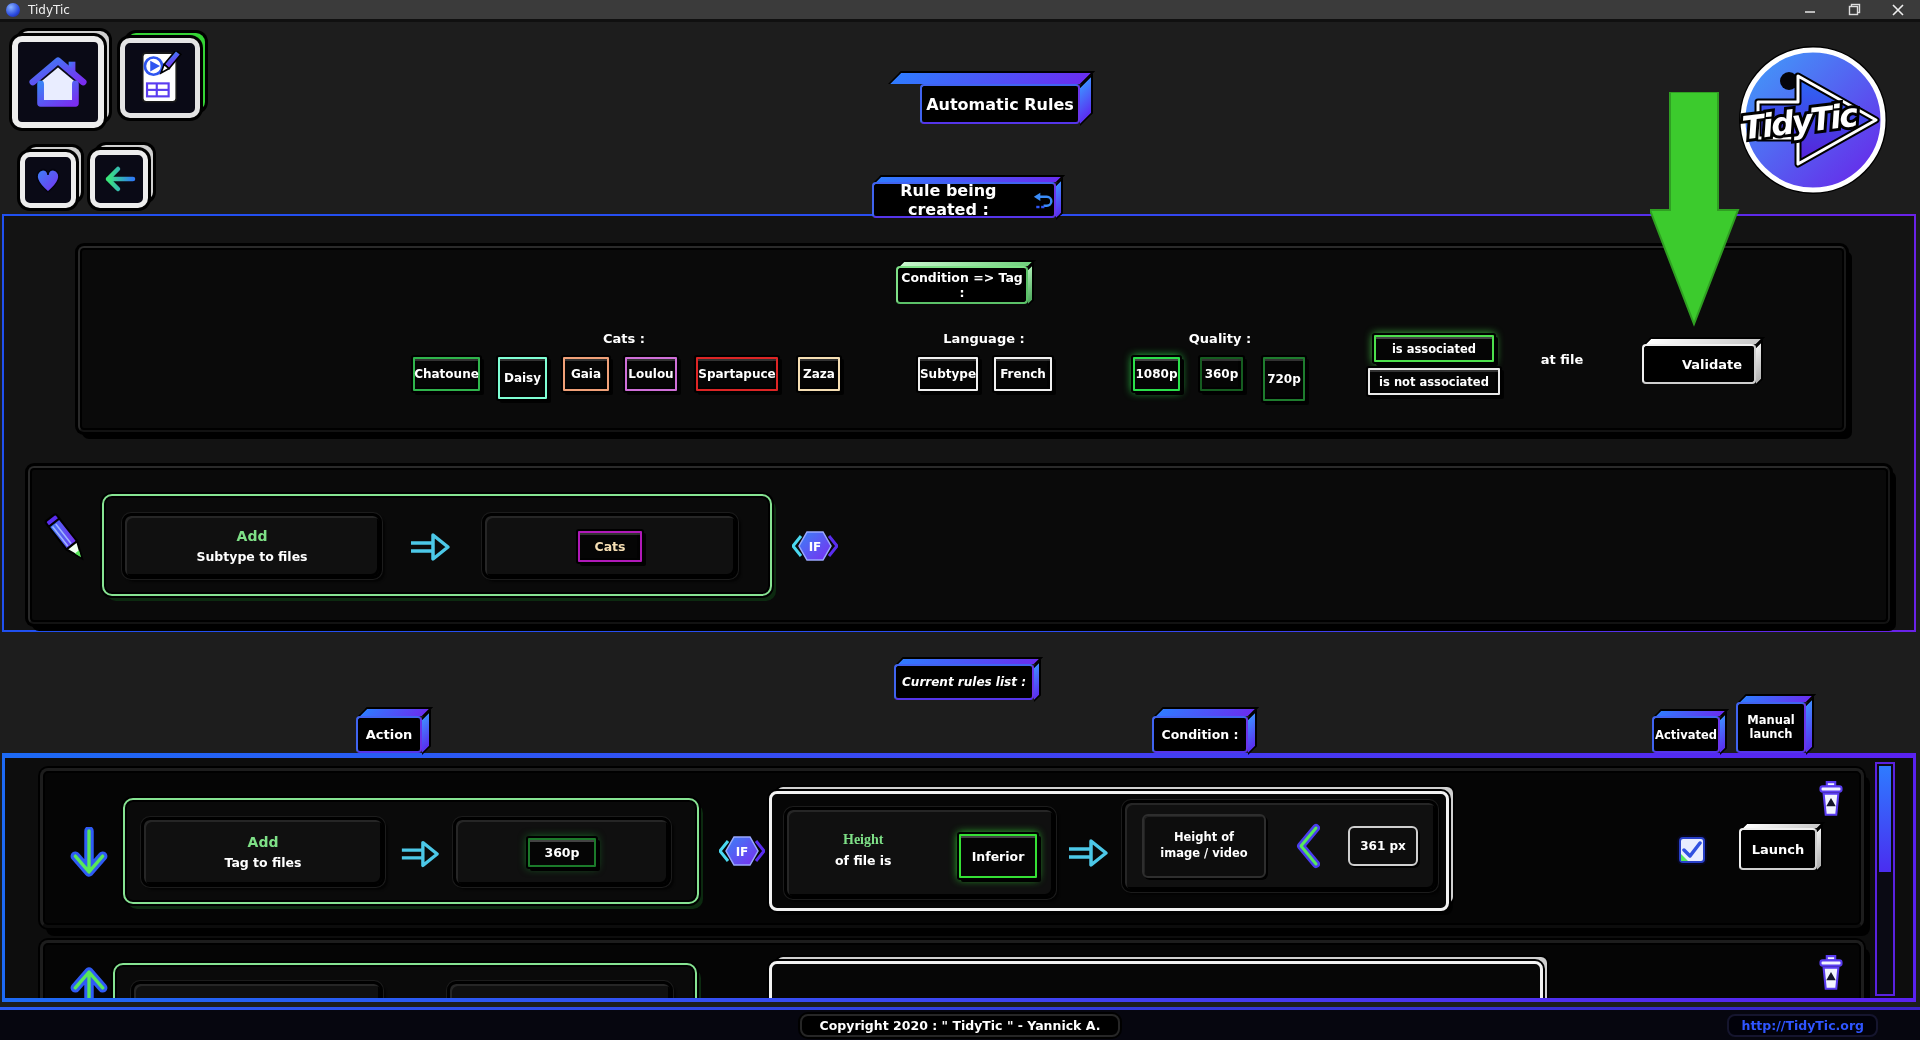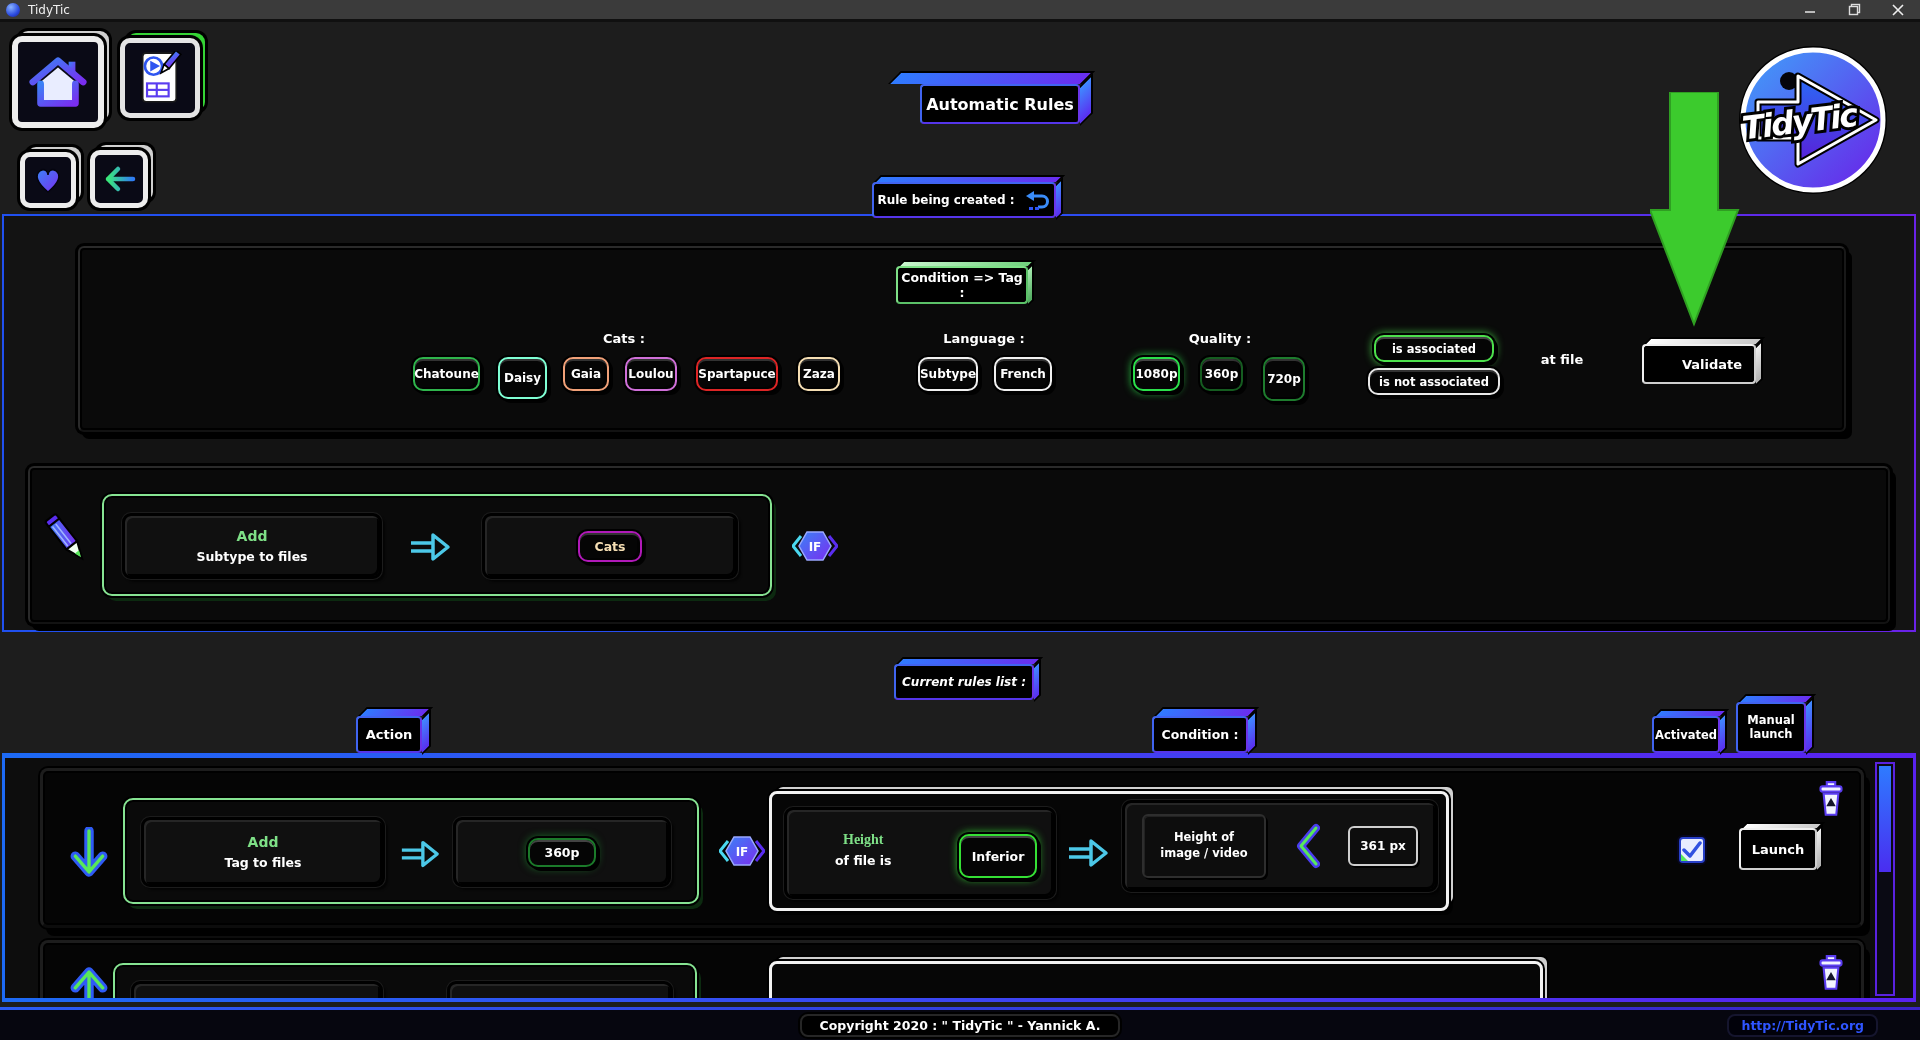--- a/index.html
+++ b/index.html
@@ -27,21 +27,21 @@
         align-items:center;justify-content:center;gap:8px;background:#000;
         border:2px solid var(--bc1,#4064f0);border-right-color:var(--bc2,#6a35ea);border-bottom-color:var(--bc2,#5535ea);
         border-radius:4px;color:#fff;font-weight:bold;text-align:center;}
   .kwhite{--ft:linear-gradient(90deg,#ffffff,#c8c8c8);--fs:linear-gradient(180deg,#efefef,#b0b0b0);
           --bc1:#f0f0f0;--bc2:#cfcfcf;}
   .kmint{--ft:linear-gradient(90deg,#c8f5cd,#6fd07c);--fs:linear-gradient(180deg,#a8ecb1,#4da95c);
          --bc1:#7ee087;--bc2:#5bc168;}
 
   
   .tag{position:absolute;display:flex;align-items:center;justify-content:center;box-sizing:border-box;
-       background:#050505;border:2px solid var(--c,#fff);border-radius:10px;color:var(--tc,#fff);
+       background:#050505;border:2px solid var(--c,#fff);border-radius:1px;color:var(--tc,#fff);
        font-weight:bold;font-size:12px;
        box-shadow:0 0 0 2px #000,3px 3px 0 1px rgba(0,0,0,.9),inset 0 2px 0 rgba(255,255,255,.18),inset -3px -2px 0 rgba(0,0,0,.55);}
   .tag.glow{box-shadow:0 0 0 2px #000,3px 3px 0 1px #000,0 0 9px 1px var(--c),inset 0 2px 0 rgba(255,255,255,.25);}
   .tag.static{position:static;}
 
   
   .bigpanel{position:absolute;box-sizing:border-box;border:2px solid;
        border-image:linear-gradient(90deg,#2050f0 0%,#2b4df2 55%,#6a22e8 100%) 1;background:#131313;}
   .frame{position:absolute;box-sizing:border-box;background:#0a0a0a;border:2px solid #2a2a2a;
        border-bottom-color:#121212;border-right-color:#181818;border-radius:6px;
@@ -185,21 +185,21 @@
     <svg width="36" height="32" viewBox="0 0 36 32">
       <path d="M32 16 H7 M17 6 L7 16 L17 26" fill="none" stroke="url(#lgGB)" stroke-width="4.5" stroke-linecap="round" stroke-linejoin="round"></path>
     </svg>
   </div>
 
   <div class="keycap" style="left:886px;top:84px;width:160px;height:40px;padding-left:34px;--d:13px;">
     <div class="kface" style="font-size:16px;">Automatic Rules</div>
   </div>
 
   <div class="keycap" style="left:872px;top:182px;width:184px;height:36px;--d:7px;z-index:6;">
-    <div class="kface" style="font-size:12px;gap:10px;">
+    <div class="kface" style="font-size:16px;gap:10px;">
       <span>Rule being created :</span>
       <svg width="26" height="21" viewBox="0 0 26 21">
         <path d="M8 6 H17 a5.5 5.5 0 0 1 0 11 H13" fill="none" stroke="#3a8cf8" stroke-width="3"></path>
         <polygon points="9,1 9,11 1,6" fill="#3a8cf8"></polygon>
         <rect x="4" y="17" width="4" height="3" fill="#2f55f5"></rect>
         <rect x="10" y="17" width="4" height="3" fill="#2f55f5"></rect>
       </svg>
     </div>
   </div>
 

